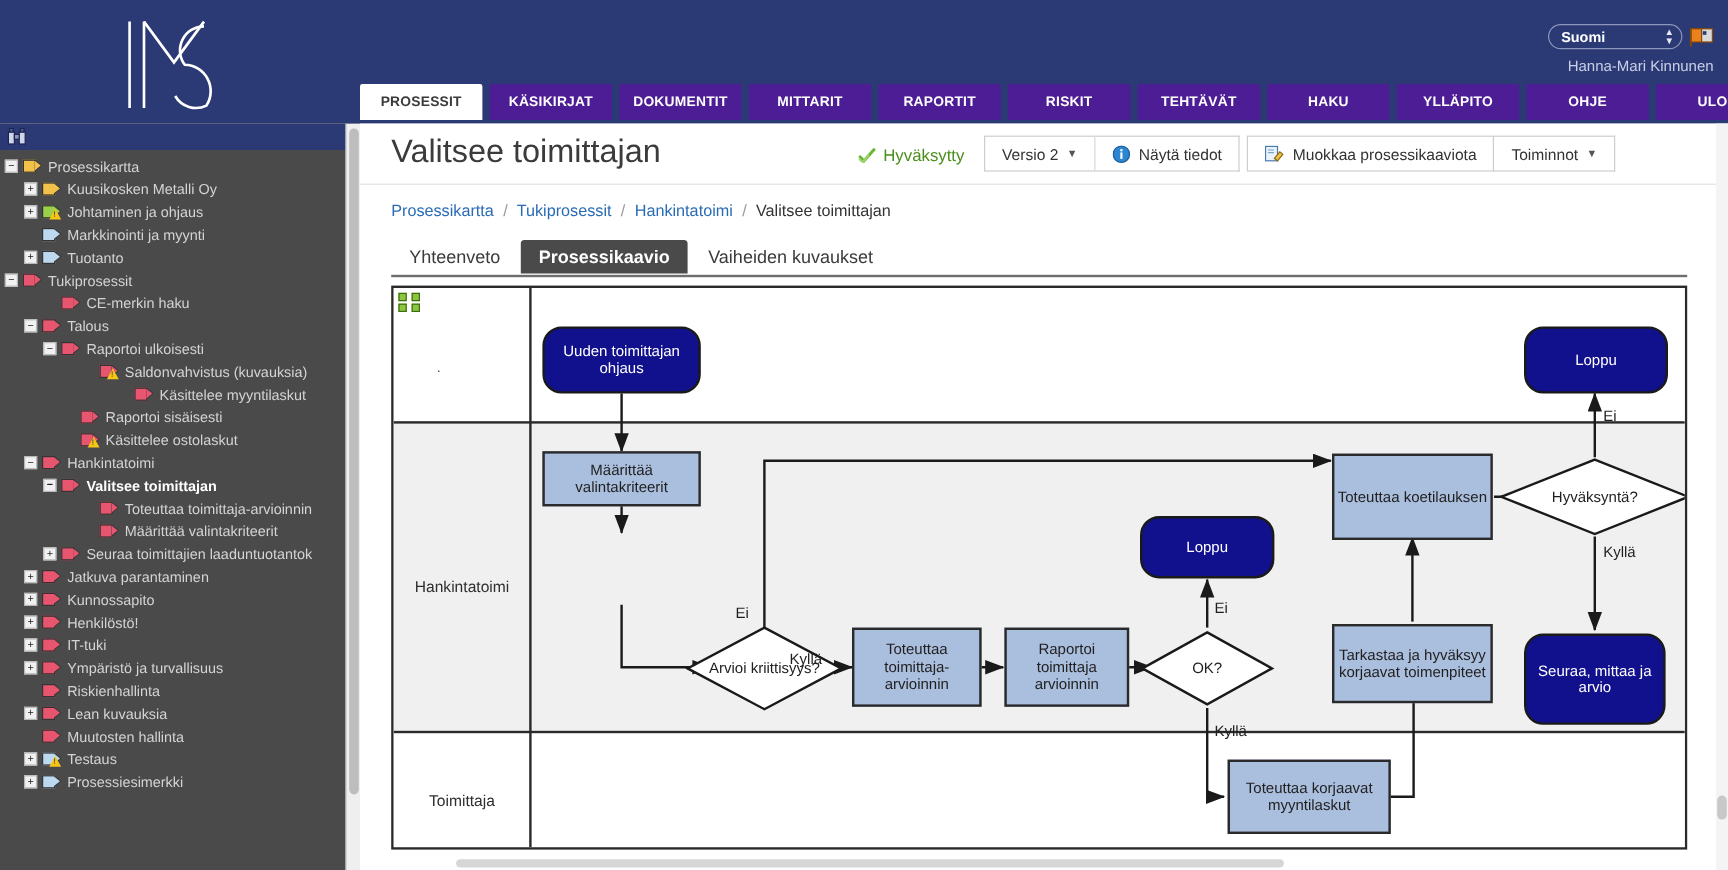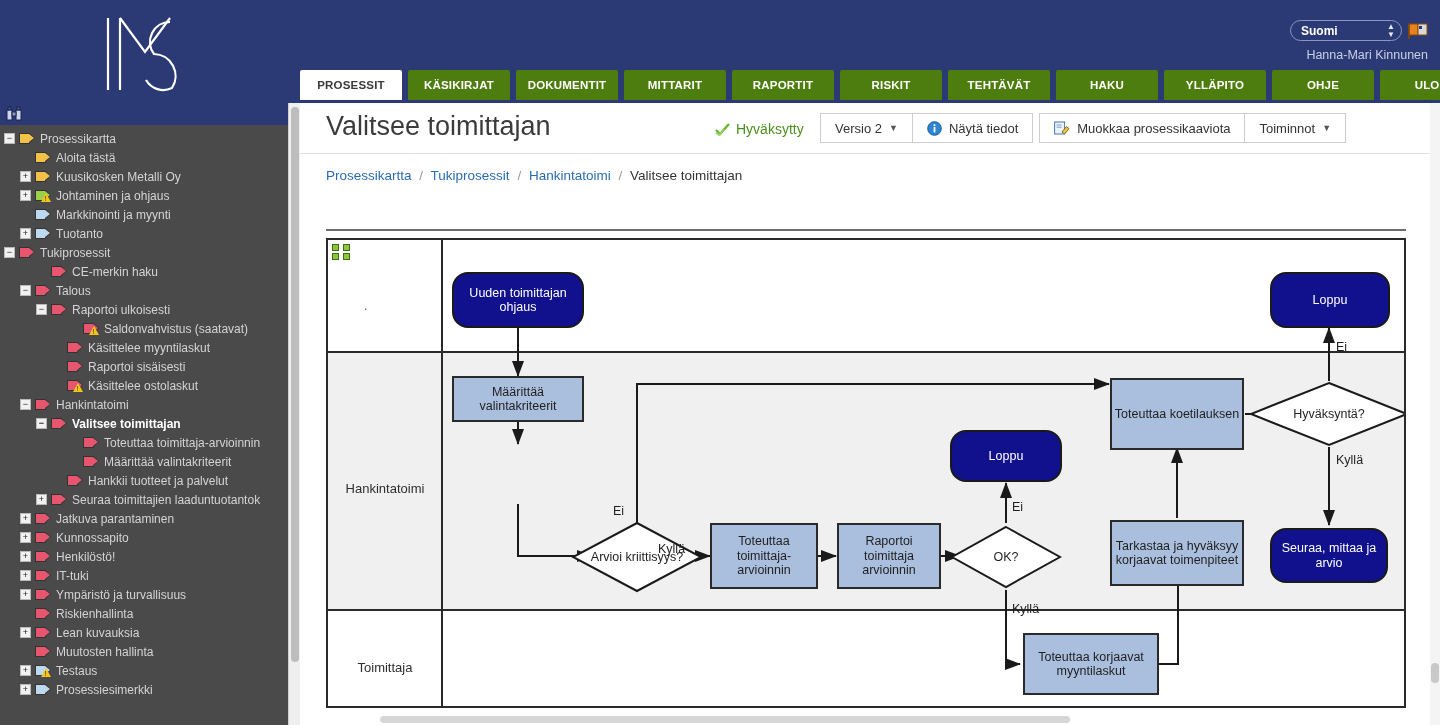--- a/index.html
+++ b/index.html
@@ -41,21 +41,21 @@
     color: #c9cfe6; font-size: 12.5px;
   }
 
   
   .navtabs {
     position: absolute; left: 300px; top: 70px; height: 33px;
     display: flex; gap: 6px;
   }
   .navtab {
     width: 102px; height: 30px;
-    background: #4d7c0f; color: #ffffff;
+    background: #4c1d95; color: #ffffff;
     font-size: 11.5px; font-weight: bold; letter-spacing: .2px;
     display: flex; align-items: center; justify-content: center;
     border-radius: 2px 2px 0 0;
     cursor: pointer;
   }
   .navtab.active { background: #ffffff; color: #3a3a3a; }
 
   
   .sidebar {
     position: absolute; left: 0; top: 103px; width: 300px; height: 622px;
@@ -283,30 +283,20 @@
           <span class="toggle">−</span>
           <span class="tag">
             <span class="body" style="background:#f2c14a"></span>
             <span class="point" style="border-left-color:#333">
               <i style="border-left-color:#f2c14a"></i>
             </span>
           </span>
           <span>Prosessikartta</span>
         </div>
         <div class="tnode" style="padding-left: 20px;">
-          <span class="toggle blank"></span>
-          <span class="tag">
-            <span class="body" style="background:#f2c14a"></span>
-            <span class="point" style="border-left-color:#333">
-              <i style="border-left-color:#f2c14a"></i>
-            </span>
-          </span>
-          <span>Aloita tästä</span>
-        </div>
-        <div class="tnode" style="padding-left: 20px;">
           <span class="toggle">+</span>
           <span class="tag">
             <span class="body" style="background:#f2c14a"></span>
             <span class="point" style="border-left-color:#333">
               <i style="border-left-color:#f2c14a"></i>
             </span>
           </span>
           <span>Kuusikosken Metalli Oy</span>
         </div>
         <div class="tnode" style="padding-left: 20px;">
@@ -382,23 +372,23 @@
         </div>
         <div class="tnode" style="padding-left: 68px;">
           <span class="toggle blank"></span>
           <span class="tag">
             <span class="body" style="background:#e8556e"></span>
             <span class="point" style="border-left-color:#333">
               <i style="border-left-color:#e8556e"></i>
             </span>
             <span class="warn"></span>
           </span>
-          <span>Saldonvahvistus (saatavat)</span>
-        </div>
-        <div class="tnode" style="padding-left: 52px;">
+          <span>Saldonvahvistus (kuvauksia)</span>
+        </div>
+        <div class="tnode" style="padding-left: 52px; justify-content: center;">
           <span class="toggle blank"></span>
           <span class="tag">
             <span class="body" style="background:#e8556e"></span>
             <span class="point" style="border-left-color:#333">
               <i style="border-left-color:#e8556e"></i>
             </span>
           </span>
           <span>Käsittelee myyntilaskut</span>
         </div>
         <div class="tnode" style="padding-left: 52px;">
@@ -454,30 +444,20 @@
         </div>
         <div class="tnode" style="padding-left: 68px;">
           <span class="toggle blank"></span>
           <span class="tag">
             <span class="body" style="background:#e8556e"></span>
             <span class="point" style="border-left-color:#333">
               <i style="border-left-color:#e8556e"></i>
             </span>
           </span>
           <span>Määrittää valintakriteerit</span>
-        </div>
-        <div class="tnode" style="padding-left: 52px;">
-          <span class="toggle blank"></span>
-          <span class="tag">
-            <span class="body" style="background:#e8556e"></span>
-            <span class="point" style="border-left-color:#333">
-              <i style="border-left-color:#e8556e"></i>
-            </span>
-          </span>
-          <span>Hankkii tuotteet ja palvelut</span>
         </div>
         <div class="tnode" style="padding-left: 36px;">
           <span class="toggle">+</span>
           <span class="tag">
             <span class="body" style="background:#e8556e"></span>
             <span class="point" style="border-left-color:#333">
               <i style="border-left-color:#e8556e"></i>
             </span>
           </span>
           <span>Seuraa toimittajien laaduntuotantok</span>
@@ -640,20 +620,25 @@
   <div class="breadcrumb">
     <a>Prosessikartta</a>
     <span class="sep">/</span>
     <a>Tukiprosessit</a>
     <span class="sep">/</span>
     <a>Hankintatoimi</a>
     <span class="sep">/</span>
     <span class="cur">Valitsee toimittajan</span>
   </div>
 
+  <div class="subtabs">
+    <div class="subtab">Yhteenveto</div>
+    <div class="subtab active">Prosessikaavio</div>
+    <div class="subtab">Vaiheiden kuvaukset</div>
+  </div>
   <div class="subtab-rule"></div>
 
   <div class="diagram-wrap">
     <div class="diagram">
 
       <div class="lane-band white" style="top:0;height:112px;"></div>
       <div class="lane-band gray" style="top:112px;height:258px;"></div>
       <div class="lane-band white" style="top:370px;height:96px;"></div>
       <div class="lane-sep" style="top:111px;"></div>
       <div class="lane-sep" style="top:369px;"></div>
@@ -756,21 +741,21 @@
       </div>
 
       <div class="node process" style="left:782px;top:138px;width:134px;height:72px;">
         <span>Toteuttaa koetilauksen</span>
       </div>
 
       <div class="node process" style="left:782px;top:280px;width:134px;height:66px;">
         <span>Tarkastaa ja hyväksyy korjaavat toimenpiteet</span>
       </div>
 
-      <div class="node terminator" style="left:942px;top:288px;width:118px;height:55px;">
+      <div class="node terminator" style="left:942px;top:288px;width:118px;height:76px;">
         <span>Seuraa, mittaa ja arvio</span>
       </div>
 
       <div class="node process" style="left:695px;top:393px;width:136px;height:62px;">
         <span>Toteuttaa korjaavat myyntilaskut</span>
       </div>
 
       <div class="edge-label" style="left:285px;top:264px;">Ei</div>
       <div class="edge-label" style="left:330px;top:302px;">Kyllä</div>
       <div class="edge-label" style="left:684px;top:260px;">Ei</div>

